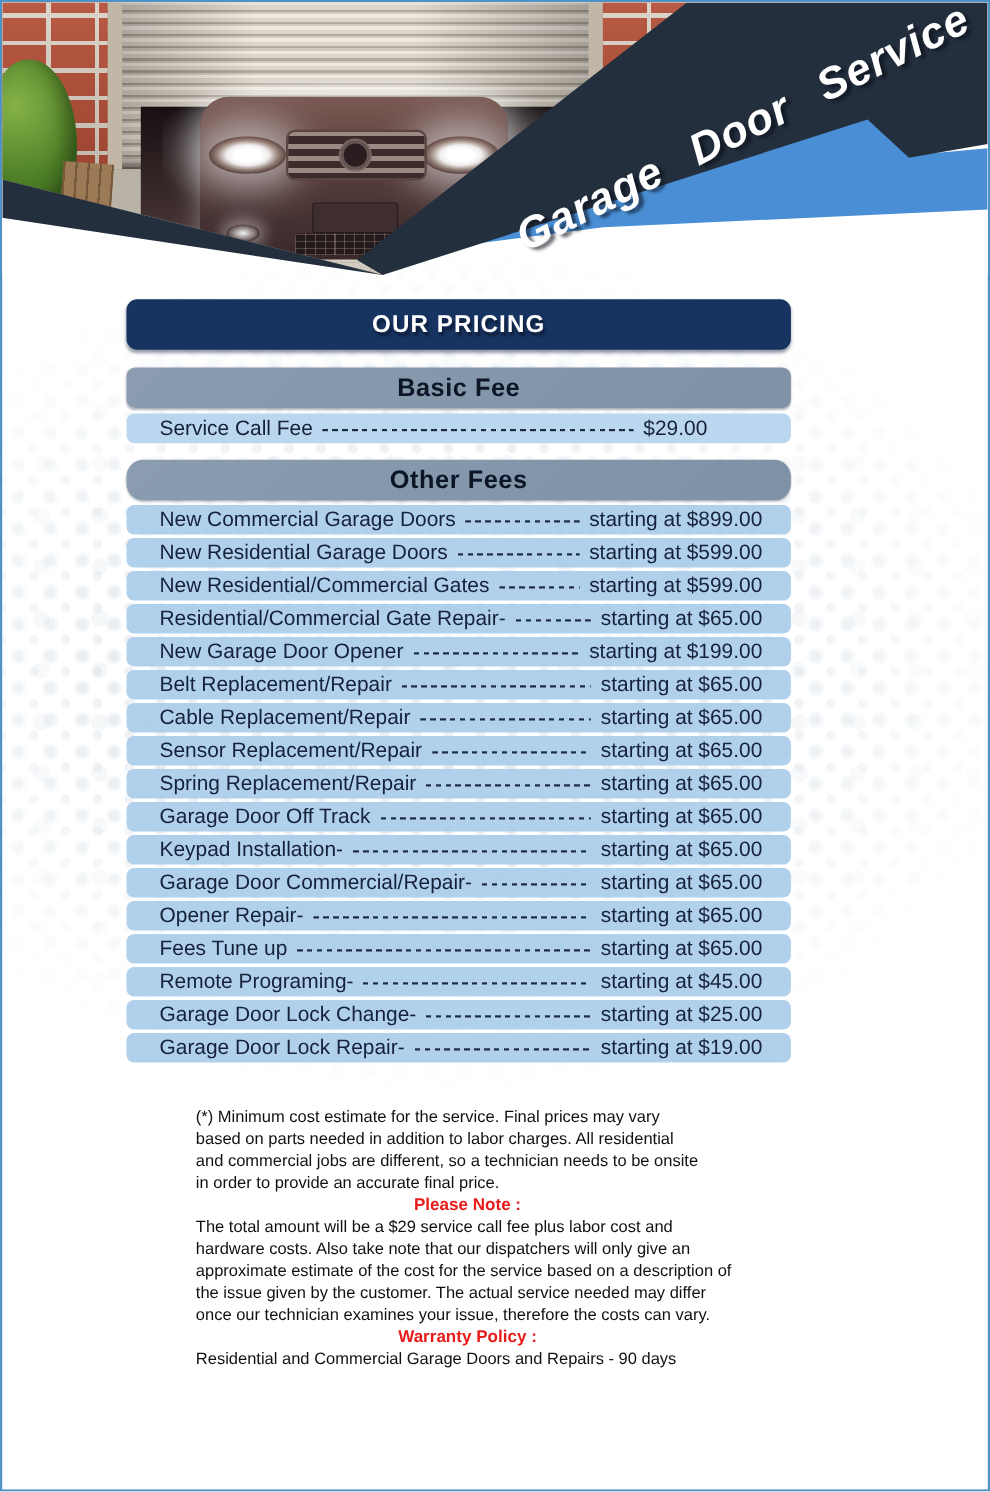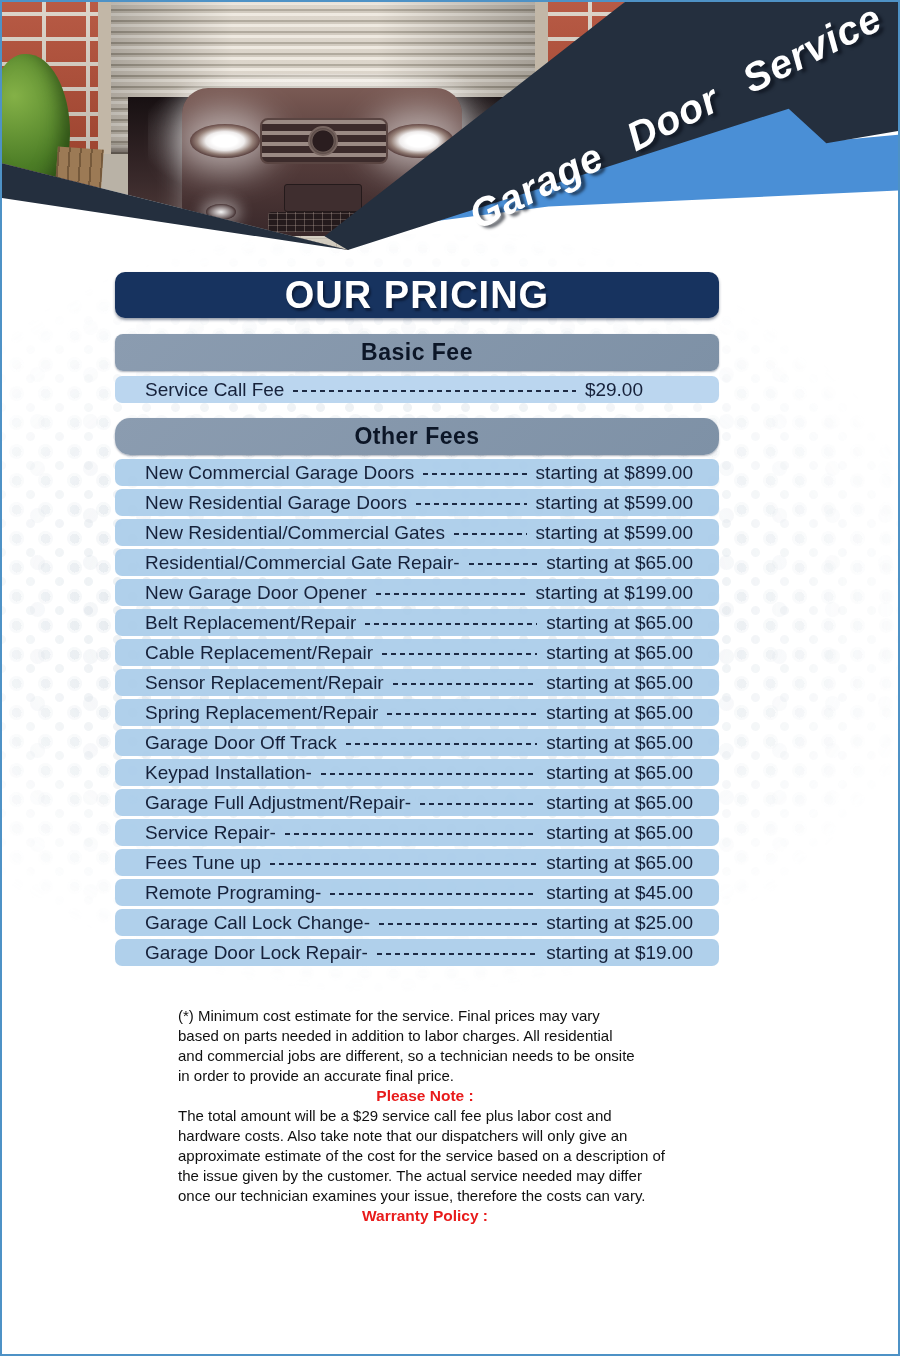--- a/index.html
+++ b/index.html
@@ -75,21 +75,21 @@
       radial-gradient(circle,rgba(174,190,204,.28) 0 4px,transparent 5px),
       radial-gradient(circle,rgba(186,198,212,.20) 0 7px,transparent 8px);
     background-size:29px 29px,29px 29px,53px 47px;
     background-position:0 0,14px 14px,9px 23px;
     -webkit-mask-image:radial-gradient(ellipse 72% 58% at 44% 48%,#000 42%,transparent 86%);
     mask-image:radial-gradient(ellipse 72% 58% at 44% 48%,#000 42%,transparent 86%);}
   
   .pricing-col{position:relative;z-index:1;margin:22px 0 0 113px;width:604px;}
   .banner{height:46px;border-radius:10px;background:#17335f;display:flex;align-items:center;justify-content:center;
     box-shadow:0 2px 3px rgba(15,30,60,.45);}
-  .banner span{font-size:38px;font-weight:800;color:#ffffff;letter-spacing:1px;
+  .banner span{font-size:22px;font-weight:800;color:#ffffff;letter-spacing:1px;
     text-shadow:2px 3px 2px rgba(8,18,40,.6);}
   .sec-head{margin-top:16px;height:37px;border-radius:8px;display:flex;align-items:center;justify-content:center;
     background:linear-gradient(135deg,#8b9cb0,#7e91a6);box-shadow:0 1px 2px rgba(15,30,60,.35);}
   .sec-head span{font-size:23px;font-weight:800;color:#0c1627;letter-spacing:.5px;text-align:right;}
   .rows{margin-top:5px;}
   .section-other .sec-head{margin-top:15px;border-radius:15px;}
   .section-other .rows{margin-top:4px;}
   .fee-row{height:27px;margin-bottom:3px;border-radius:7px;background:rgba(170,204,233,.93);
     display:flex;align-items:center;padding:0 26px 0 30px;font-size:19px;color:#16213a;}
   .rows[data-variant="basic"] .fee-row{background:rgba(183,212,238,.95);}
@@ -222,58 +222,59 @@
     <span class="fee-price">starting at $65.00</span>
   </div>
 
   <div class="fee-row">
     <span class="fee-label">Keypad Installation-</span>
     <span class="leader"></span>
     <span class="fee-price">starting at $65.00</span>
   </div>
 
   <div class="fee-row">
-    <span class="fee-label">Garage Full Adjustment/Repair-</span>
-    <span class="leader"></span>
-    <span class="fee-price">starting at $65.00</span>
-  </div>
-
-  <div class="fee-row">
-    <span class="fee-label">Service Repair-</span>
+    <span class="fee-label">Garage Door Commercial/Repair-</span>
+    <span class="leader"></span>
+    <span class="fee-price">starting at $65.00</span>
+  </div>
+
+  <div class="fee-row">
+    <span class="fee-label">Opener Repair-</span>
     <span class="leader"></span>
     <span class="fee-price">starting at $65.00</span>
   </div>
 
   <div class="fee-row">
     <span class="fee-label">Fees Tune up</span>
     <span class="leader"></span>
     <span class="fee-price">starting at $65.00</span>
   </div>
 
   <div class="fee-row">
     <span class="fee-label">Remote Programing-</span>
     <span class="leader"></span>
     <span class="fee-price">starting at $45.00</span>
   </div>
 
   <div class="fee-row">
-    <span class="fee-label">Garage Call Lock Change-</span>
+    <span class="fee-label">Garage Door Lock Change-</span>
     <span class="leader"></span>
     <span class="fee-price">starting at $25.00</span>
   </div>
 
   <div class="fee-row">
     <span class="fee-label">Garage Door Lock Repair-</span>
     <span class="leader"></span>
     <span class="fee-price">starting at $19.00</span>
   </div>
 </div>
     </section>
   </div>
 
   <div class="notes">
     <p class="body1">(*) Minimum cost estimate for the service. Final prices may vary based on parts needed in addition to labor charges. All residential and commercial jobs are different, so a technician needs to be onsite in order to provide an accurate final price.</p>
     <p class="red-head">Please Note :</p>
     <p class="body2">The total amount will be a $29 service call fee plus labor cost and hardware costs. Also take note that our dispatchers will only give an approximate estimate of the cost for the service based on a description of the issue given by the customer. The actual service needed may differ once our technician examines your issue, therefore the costs can vary.</p>
     <p class="red-head">Warranty Policy :</p>
+    <p class="warranty-line">Residential and Commercial Garage Doors and Repairs - 90 days</p>
   </div>
 
 </div>
 
 </body></html>

